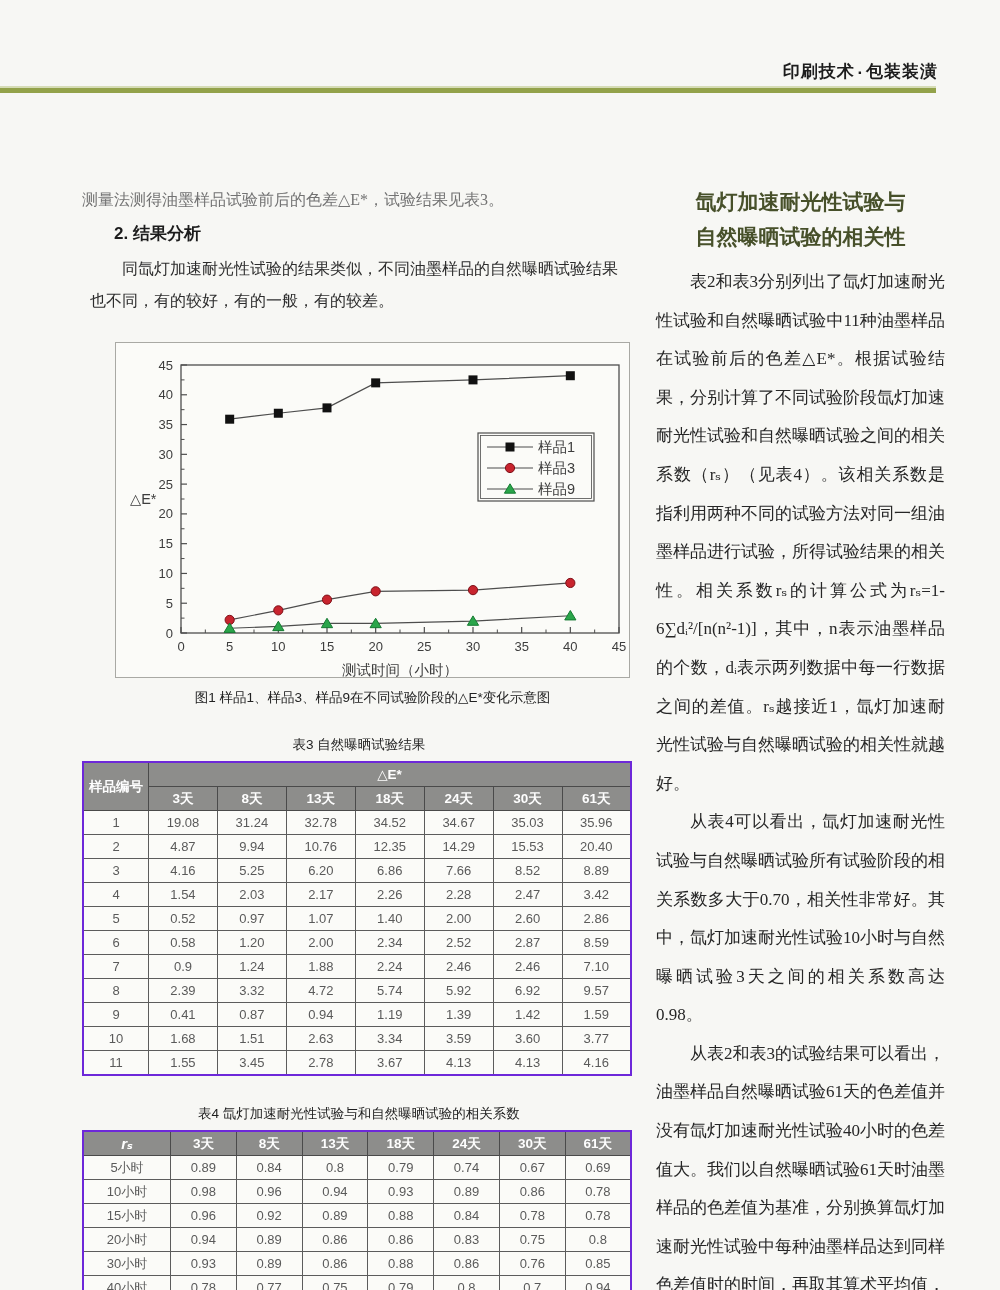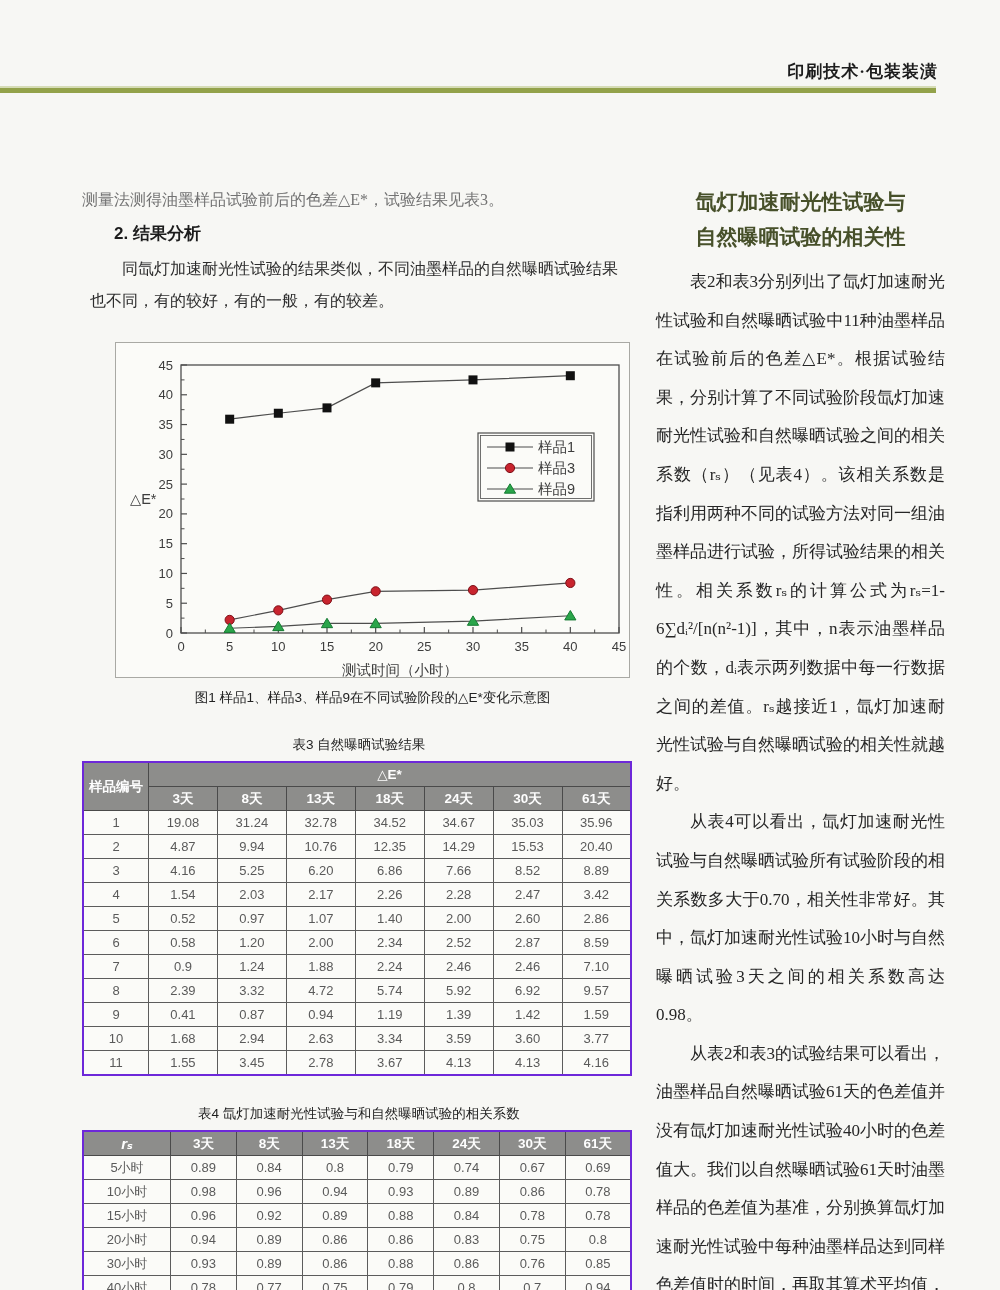--- a/index.html
+++ b/index.html
@@ -3,21 +3,21 @@
 <meta charset="utf-8">
 <style>
   html,body{margin:0;padding:0;}
   body{
     width:1000px;height:1290px;background:#f7f7f4;position:relative;
     font-family:"Liberation Sans","DejaVu Sans",sans-serif;color:#333;overflow:hidden;
   }
   
   .journal-title{
     position:absolute;top:60px;right:62px;font-size:17px;font-weight:bold;color:#1d1d1d;
-    letter-spacing:1px;font-family:Liberation Serif, serif;
+    letter-spacing:1px;font-family:Liberation Mono, monospace;
   }
   .header-rule{
     position:absolute;top:86px;left:0;width:936px;height:5px;background:#93a24a;
     border-top:2px solid #d6dcb6;
   }
   
   .left-col{position:absolute;left:82px;top:184px;width:552px;}
   .right-col{position:absolute;left:656px;top:184px;width:289px;}
   
   .intro{font-size:16px;line-height:31px;margin:0;color:#737373;font-family:"Liberation Serif","DejaVu Serif",serif;}
@@ -271,21 +271,21 @@
           <td>0.87</td>
           <td>0.94</td>
           <td>1.19</td>
           <td>1.39</td>
           <td>1.42</td>
           <td>1.59</td>
         </tr>
         <tr>
           <td>10</td>
           <td>1.68</td>
-          <td>2.94</td>
+          <td>1.51</td>
           <td>2.63</td>
           <td>3.34</td>
           <td>3.59</td>
           <td>3.60</td>
           <td>3.77</td>
         </tr>
         <tr>
           <td>11</td>
           <td>1.55</td>
           <td>3.45</td>

